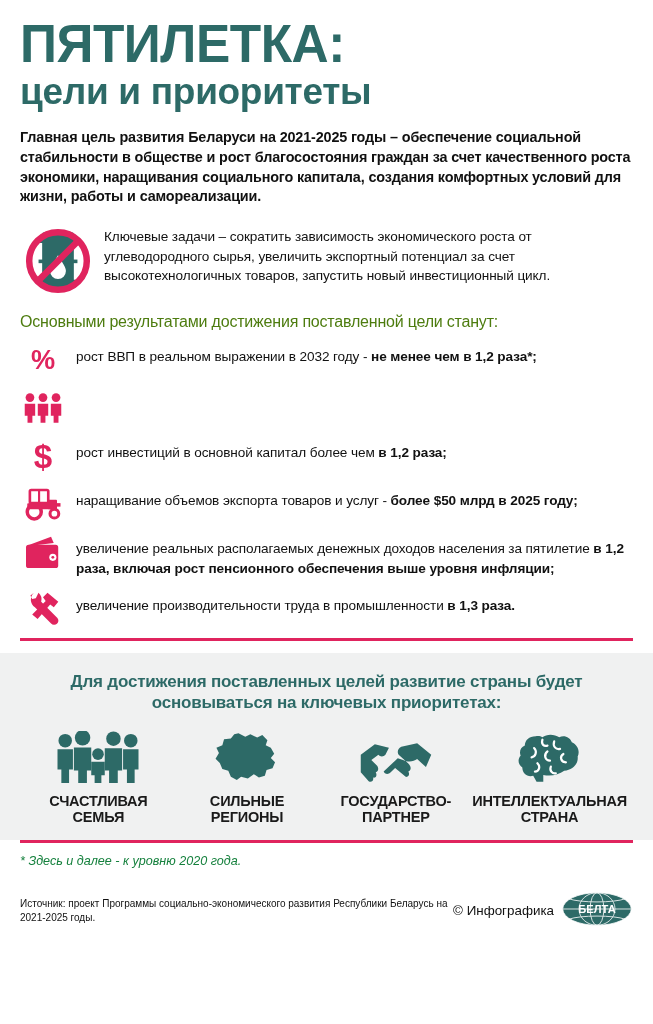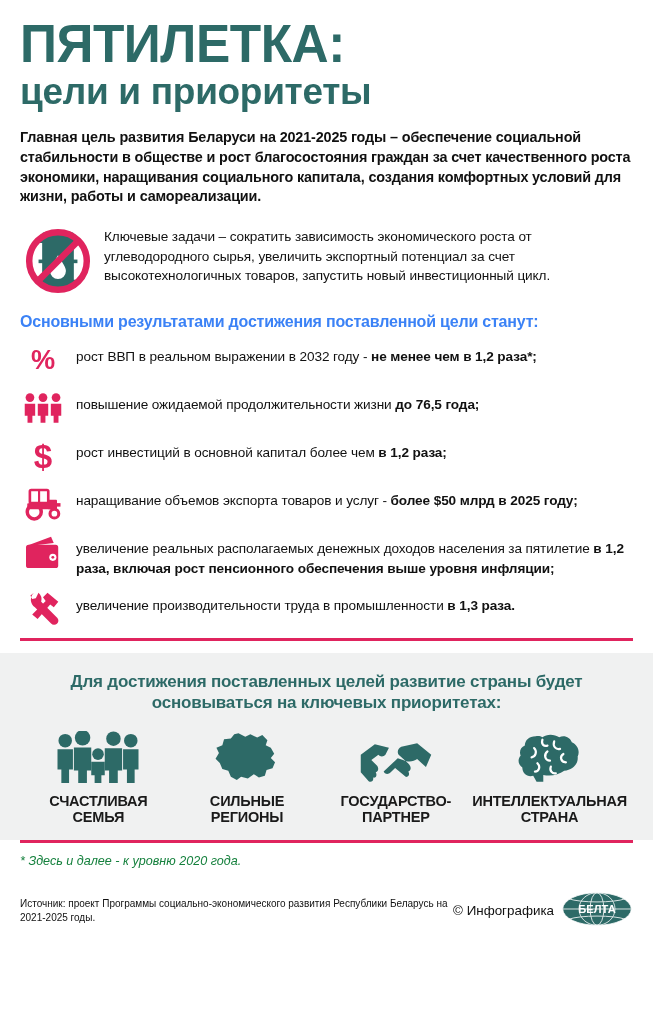--- a/index.html
+++ b/index.html
@@ -75,22 +75,22 @@
     line-height: 1.42;
     color: #111111;
     padding-top: 4px;
     letter-spacing: -0.1px;
   }
 
   
   .results-head {
     margin: 16px 20px 0 20px;
     font-size: 16px;
-    font-weight: bold;
-    color: #3b82f6;
+    font-weight: normal;
+    color: #4d7c0f;
     letter-spacing: -0.2px;
   }
 
   
   .results-list {
     margin: 10px 20px 0 20px;
   }
   .result-row {
     display: flex;
     align-items: flex-start;
@@ -248,23 +248,20 @@
         <svg viewBox="0 0 46 36" width="40" height="32" aria-hidden="true">
           <g fill="#e0245e">
             <circle cx="8" cy="6" r="5"></circle>
               <path d="M2 13h12v14h-3.2v8H5.2v-8H2z"></path>
             <circle cx="23" cy="6" r="5"></circle>
               <path d="M17 13h12v14h-3.2v8h-5.6v-8H17z"></path>
             <circle cx="38" cy="6" r="5"></circle>
               <path d="M32 13h12v14h-3.2v8h-5.6v-8H32z"></path>
           </g>
         </svg>
-      </div>
-      <div class="result-text">
-        <span>повышение ожидаемой продолжительности жизни </span><b>до 76,5 года;</b>
       </div>
     </div>
 
     <div class="result-row">
       <div class="result-icon">
         <svg viewBox="0 0 30 38" width="28" height="35" aria-hidden="true">
           <text x="15" y="31" text-anchor="middle" font-family="Liberation Sans, sans-serif" font-size="36" font-weight="bold" fill="#e0245e">$</text>
         </svg>
       </div>
       <div class="result-text">

